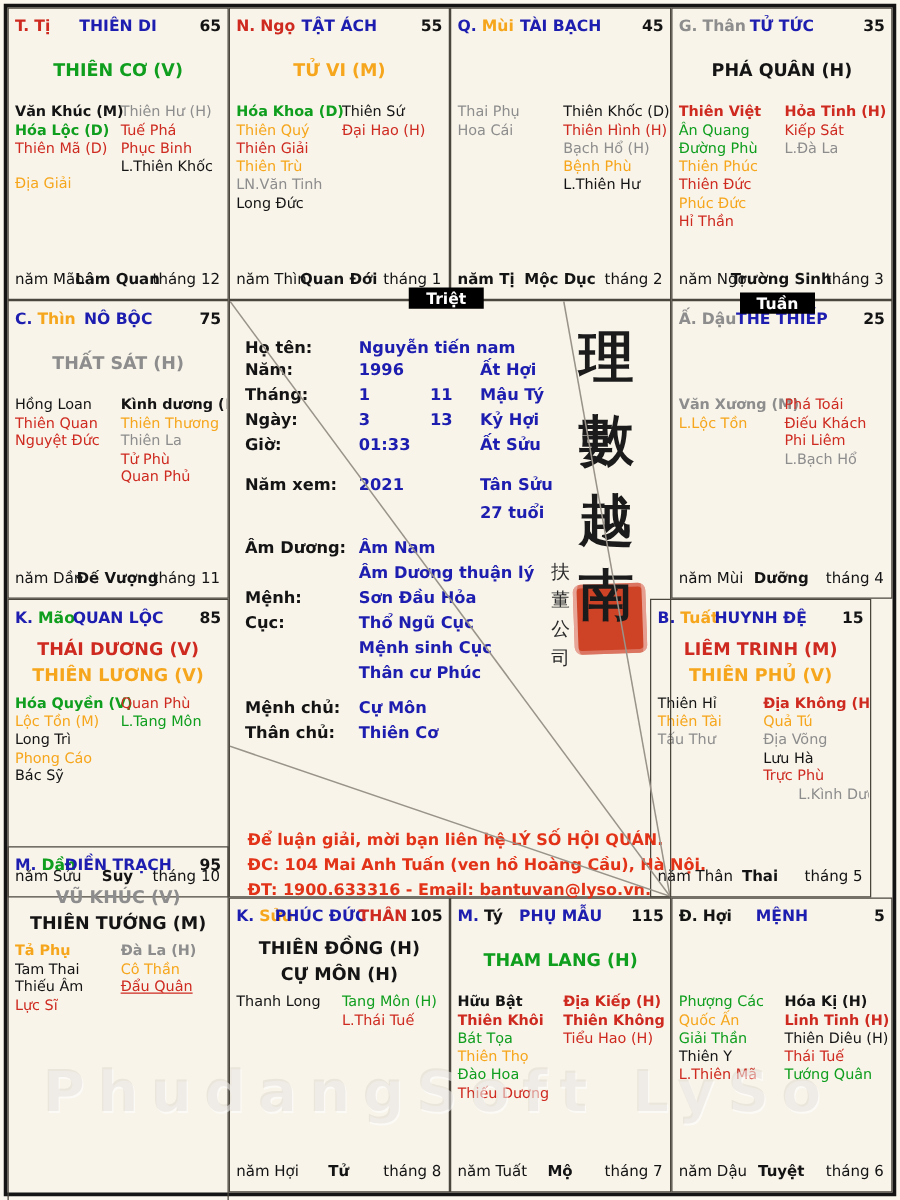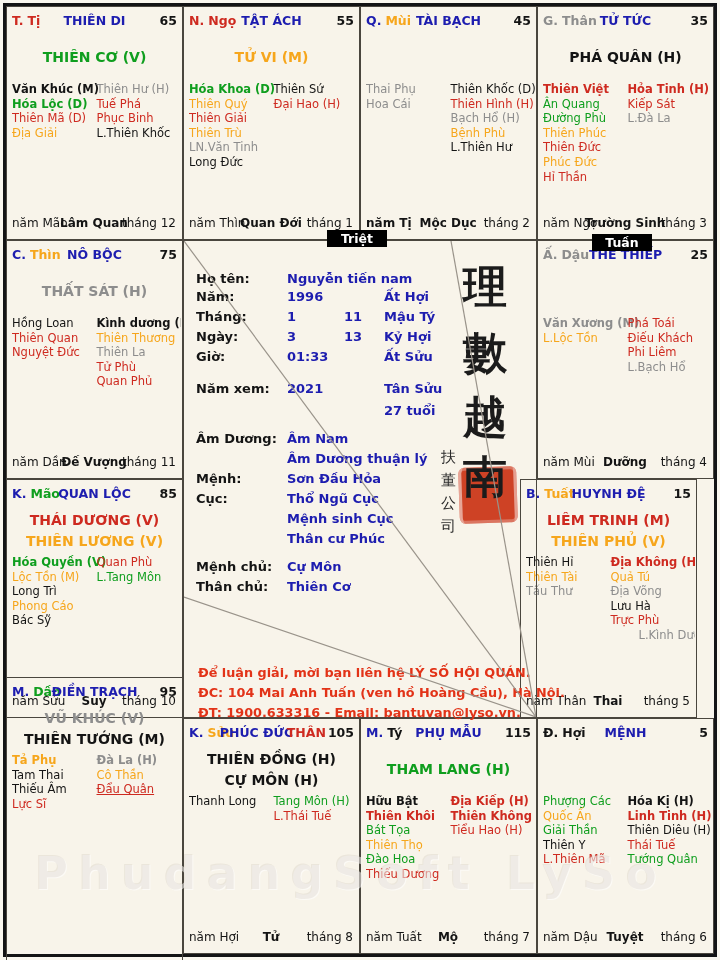--- a/index.html
+++ b/index.html
@@ -61,21 +61,21 @@
             <span class="no" style="color: rgb(20, 20, 20);">65</span>
           </span></div>
         <div class="main">
           <div style="color: rgb(15, 158, 30);">THIÊN CƠ (V)</div>
         </div>
         <div class="cols">
           <div class="col">
             <span style="color: rgb(20, 20, 20); font-weight: bold;">Văn Khúc (M)</span>
             <span style="color: rgb(15, 158, 30); font-weight: bold;">Hóa Lộc (D)</span>
             <span style="color: rgb(206, 42, 32);">Thiên Mã (D)</span>
-            <span style="color: rgb(246, 166, 28);">Địa Giải</span>
+            <span style="color: rgb(246, 166, 28); margin-top: 13px;">Địa Giải</span>
           </div>
           <div class="col">
             <span style="color: rgb(141, 141, 141);">Thiên Hư (H)</span>
             <span style="color: rgb(206, 42, 32);">Tuế Phá</span>
             <span style="color: rgb(206, 42, 32);">Phục Binh</span>
             <span style="color: rgb(20, 20, 20);">L.Thiên Khốc</span>
           </div>
         </div>
         <div class="ft">
           <span class="nam" style="color: rgb(20, 20, 20);">năm Mão</span>

